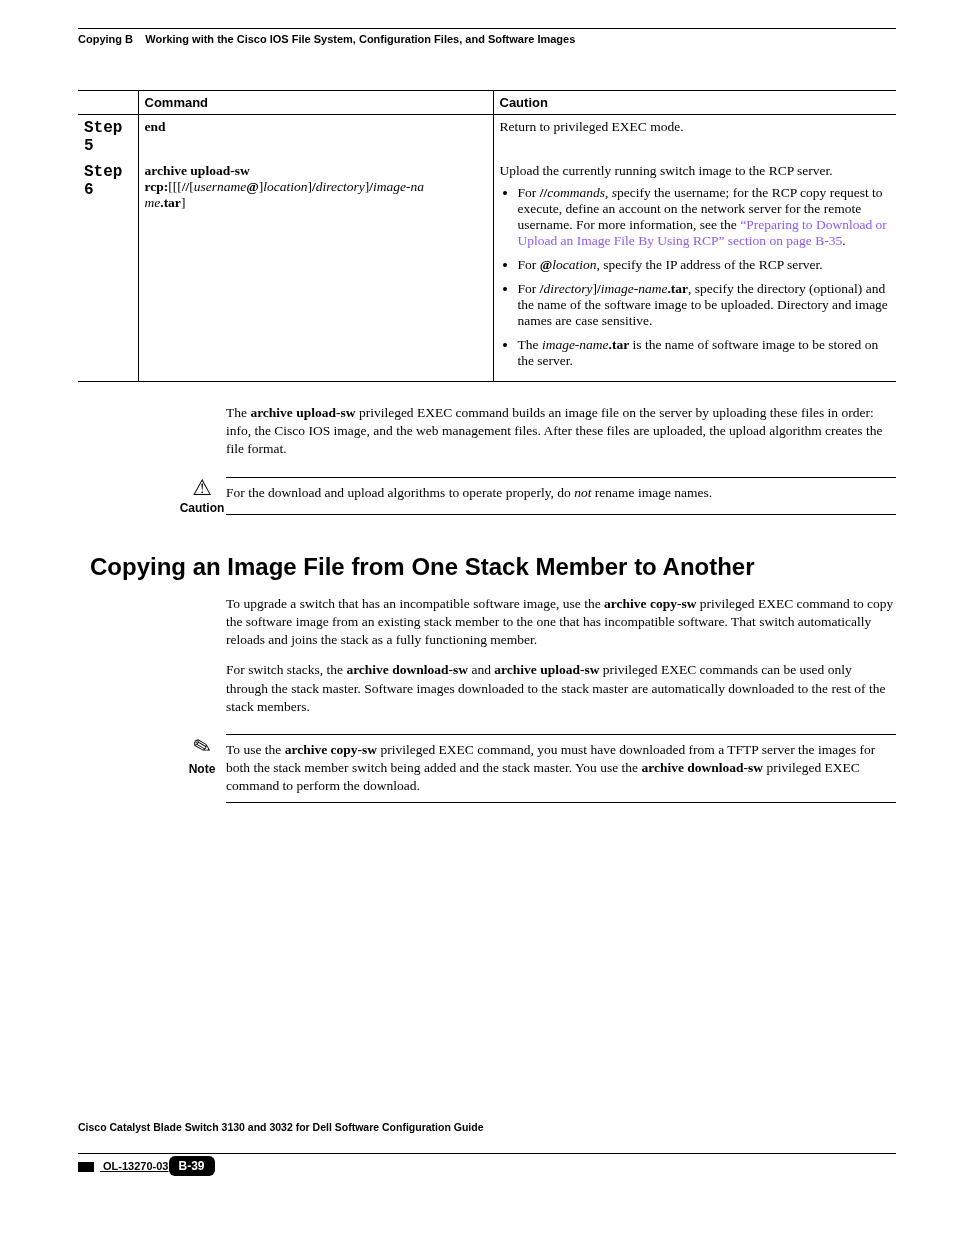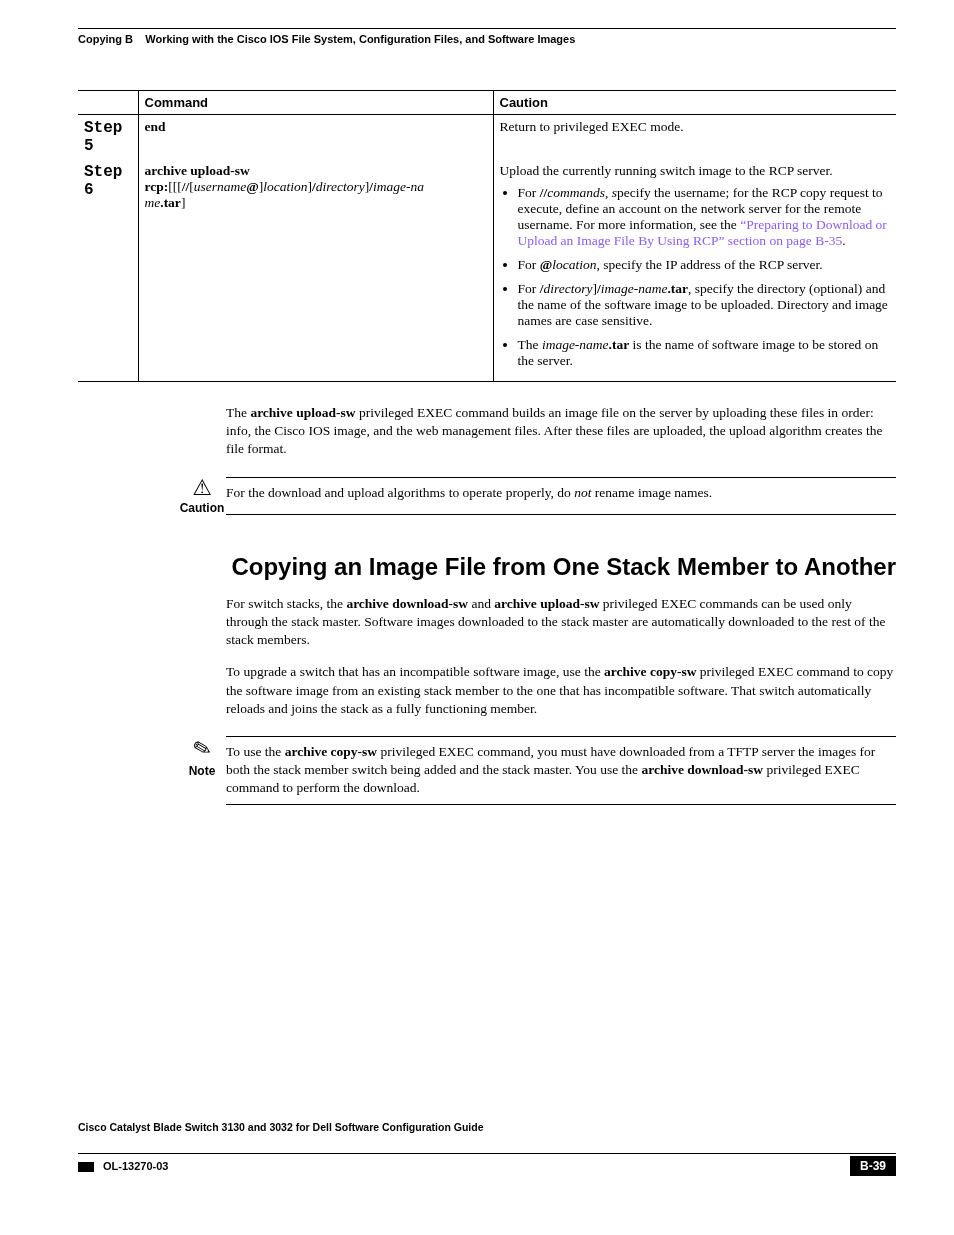--- a/index.html
+++ b/index.html
@@ -110,55 +110,55 @@
     font-family: Arial, Helvetica, sans-serif;
     font-weight: bold;
     font-size: 12px;
     margin-top: 2px;
   }
   .note-glyph { font-size: 22px; transform: rotate(-15deg); display:inline-block;}
   .section-heading {
     font-family: Arial, Helvetica, sans-serif;
     font-weight: bold;
     font-size: 24px;
-    margin: 38px 0 14px 4px;
-    text-align: right;
+    margin: 38px 0 14px 12px;
   }
 
   .footer {
     position: absolute;
     left: 78px; right: 58px;
     bottom: 24px;
   }
   .footer-line1 {
     text-align: left;
     font-family: Arial, Helvetica, sans-serif;
     font-weight: bold;
     font-size: 10.5px;
     border-bottom: 1.5px solid #000;
     padding-bottom: 20px;
   }
   .footer-row {
     display: flex;
-    justify-content: space-between;
     align-items: center;
     margin-top: 2px;
+    text-decoration: underline;
   }
   .footer-left {
     font-family: Arial, Helvetica, sans-serif;
     font-weight: bold;
     font-size: 11px;
   }
   .footer-right {
     background: #000;
     color: #fff;
     font-family: Arial, Helvetica, sans-serif;
     font-weight: bold;
     font-size: 12px;
     padding: 3px 10px;
+    border-radius: 6px;
   }
   .footer-tick {
     display:inline-block;
     width:16px; height:10px; background:#000; vertical-align:middle; margin-right:6px;
   }
 </style>
 </head>
 <body>
 
 <div class="page">
@@ -210,22 +210,22 @@
     <div class="callout">
       <div class="glyph-col">
         <div class="caution-glyph">⚠</div>
         <div class="callout-label">Caution</div>
       </div>
       <div class="text-col">For the download and upload algorithms to operate properly, do <i>not</i> rename image names.</div>
     </div>
 
     <div class="section-heading">Copying an Image File from One Stack Member to Another</div>
 
+    <div class="body-para" style="margin-top:14px;">To upgrade a switch that has an incompatible software image, use the <b>archive copy-sw</b> privileged EXEC command to copy the software image from an existing stack member to the one that has incompatible software. That switch automatically reloads and joins the stack as a fully functioning member.</div>
     <div class="body-para" style="margin-top:12px;">For switch stacks, the <b>archive download-sw</b> and <b>archive upload-sw</b> privileged EXEC commands can be used only through the stack master. Software images downloaded to the stack master are automatically downloaded to the rest of the stack members.</div>
-    <div class="body-para" style="margin-top:14px;">To upgrade a switch that has an incompatible software image, use the <b>archive copy-sw</b> privileged EXEC command to copy the software image from an existing stack member to the one that has incompatible software. That switch automatically reloads and joins the stack as a fully functioning member.</div>
 
     <div class="callout">
       <div class="glyph-col">
         <div class="note-glyph">✎</div>
         <div class="callout-label">Note</div>
       </div>
       <div class="text-col">To use the <b>archive copy-sw</b> privileged EXEC command, you must have downloaded from a TFTP server the images for both the stack member switch being added and the stack master. You use the <b>archive download-sw</b> privileged EXEC command to perform the download.</div>
     </div>
 
   </div>

